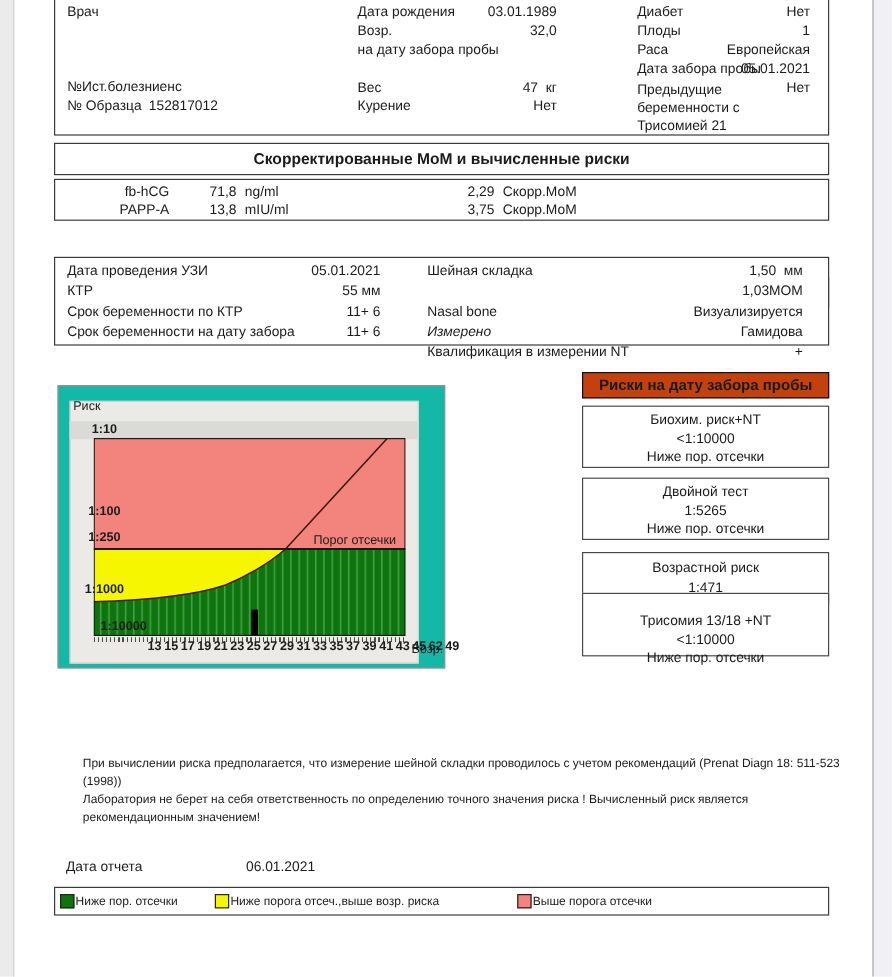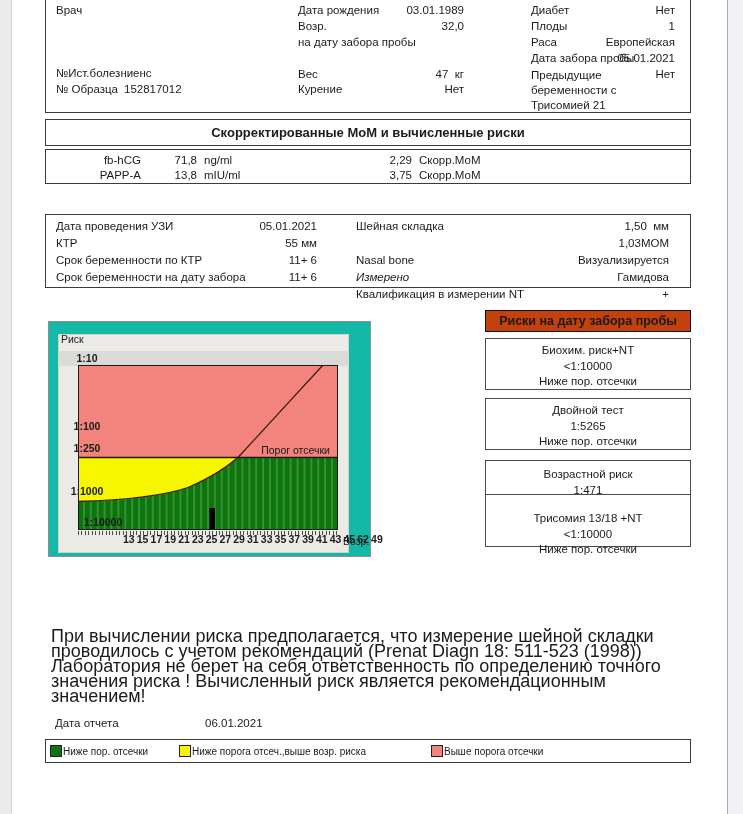--- a/index.html
+++ b/index.html
@@ -21,21 +21,21 @@
   .ylab{font-weight:bold;transform:translateX(-50%);}
   .xticks{position:absolute;left:26px;top:212px;width:260px;display:flex;justify-content:space-between;font-size:10.5px;font-weight:bold;line-height:11px;margin-left:48px;}
   .tickmarks{position:absolute;left:29px;top:209px;width:260px;height:4px;
      background:repeating-linear-gradient(to right,#4a4a4a 0 1px,transparent 1px 3.44px);}
   
   .rbox{position:absolute;left:485px;width:206px;border:1px solid #4a4a4a;background:#fff;box-sizing:border-box;
         text-align:center;font-size:11.5px;line-height:15.5px;}
   .rhead{position:absolute;left:485px;top:310px;width:206px;height:22px;border:1px solid #111;background:#c2410c;box-sizing:border-box;
          display:flex;align-items:center;justify-content:center;font-weight:bold;font-size:12.5px;}
   
-  .para{position:absolute;left:51px;width:635px;font-size:18px;line-height:15px;}
+  .para{position:absolute;left:69px;width:635px;font-size:10px;line-height:15px;}
   .legend-swatch{position:absolute;top:5px;width:10px;height:10px;border:1px solid #222;box-sizing:content-box;}
   .legend-label{position:absolute;top:6px;font-size:10px;line-height:11px;white-space:nowrap;}
 </style>
 </head>
 <body>
 
 <div class="abs margin-strip-left"></div>
 <div class="abs margin-strip-right"></div>
 
 <div class="box" style="left:45px;top:-2px;width:646px;height:115px;">

